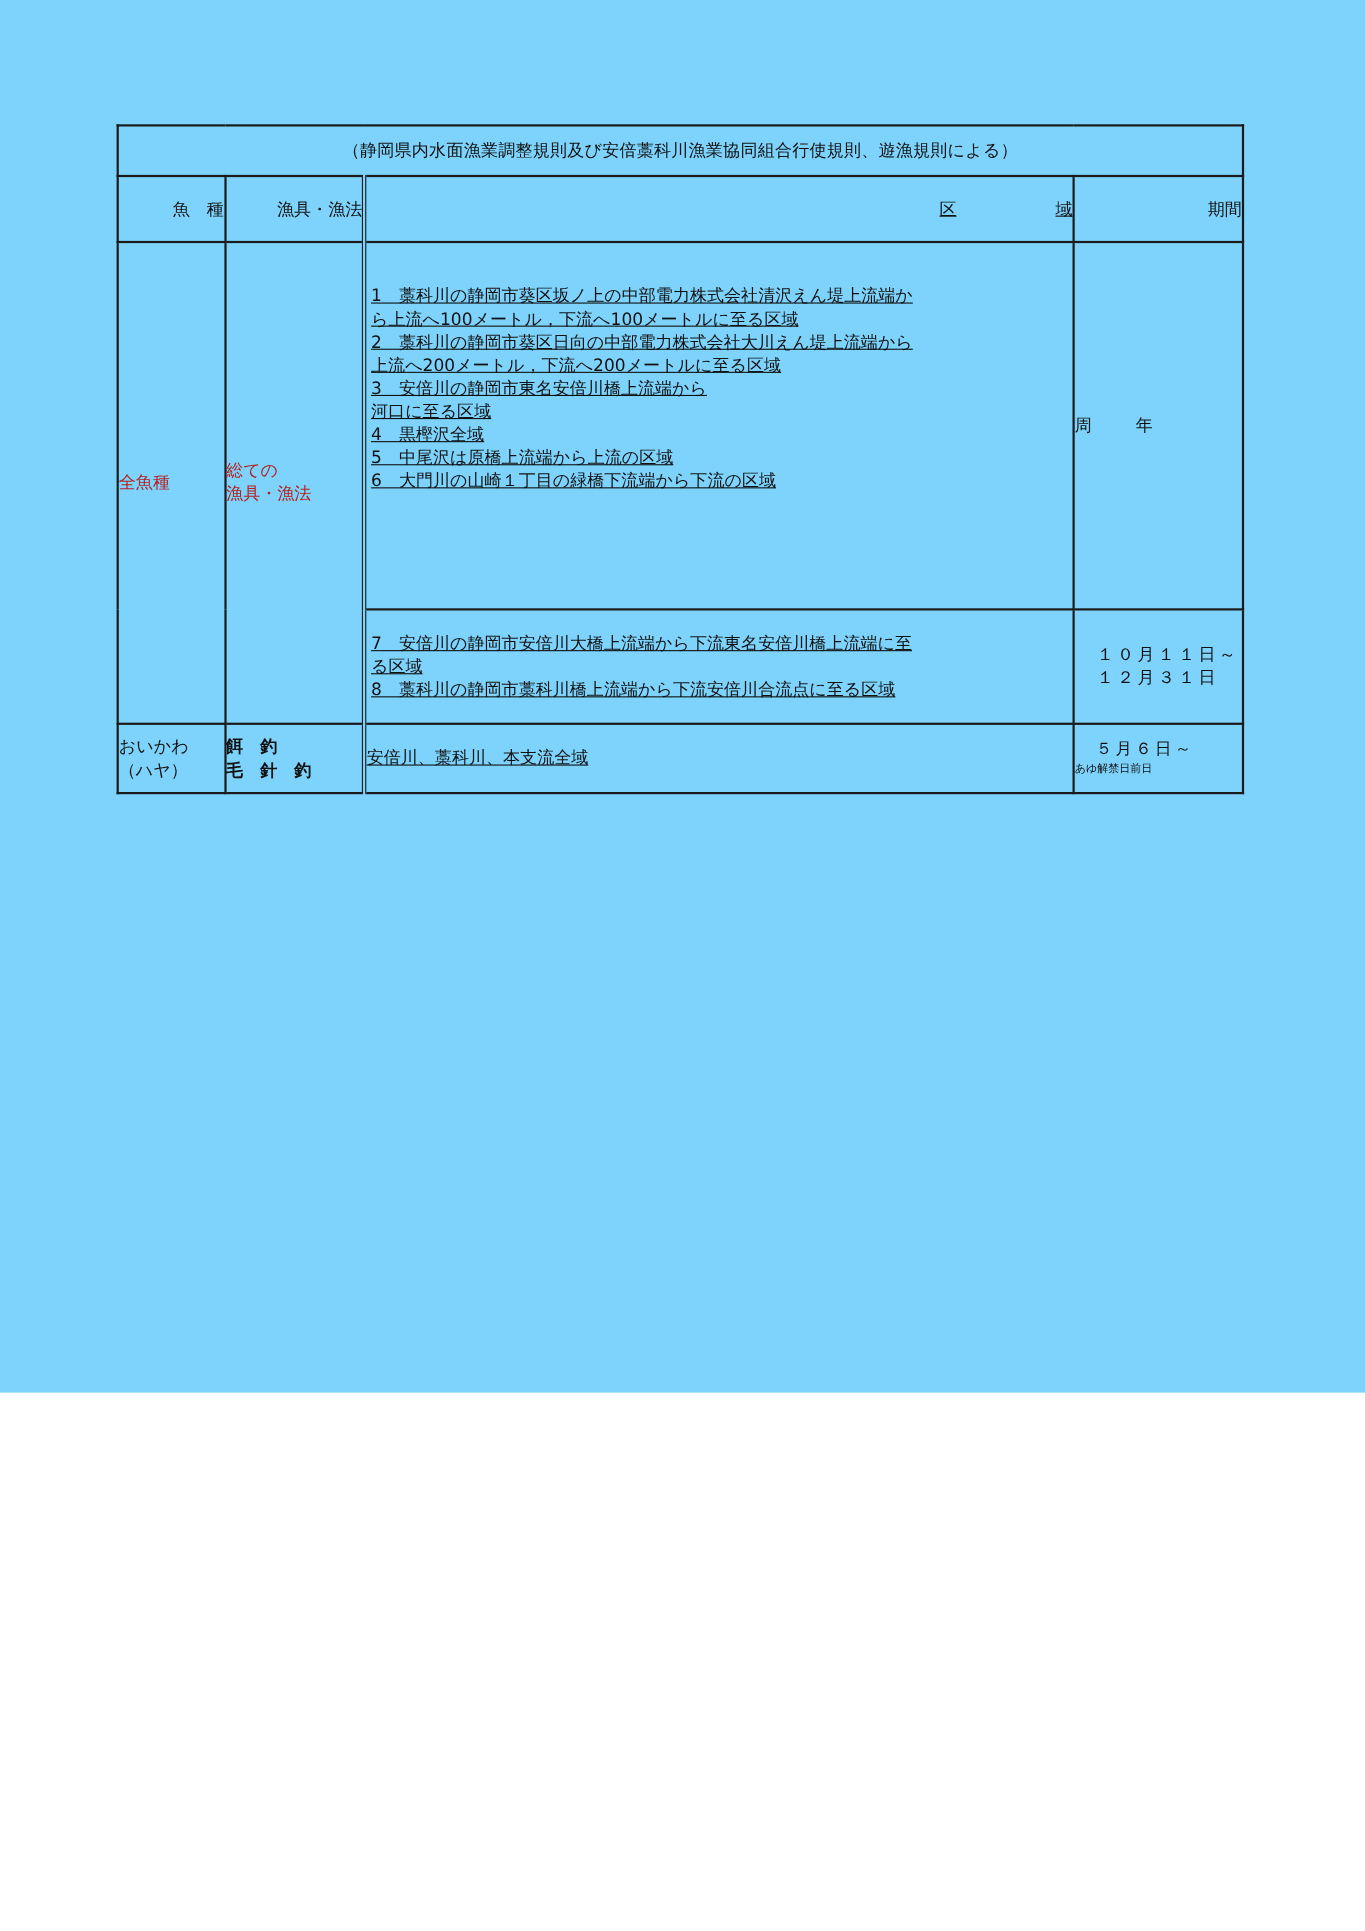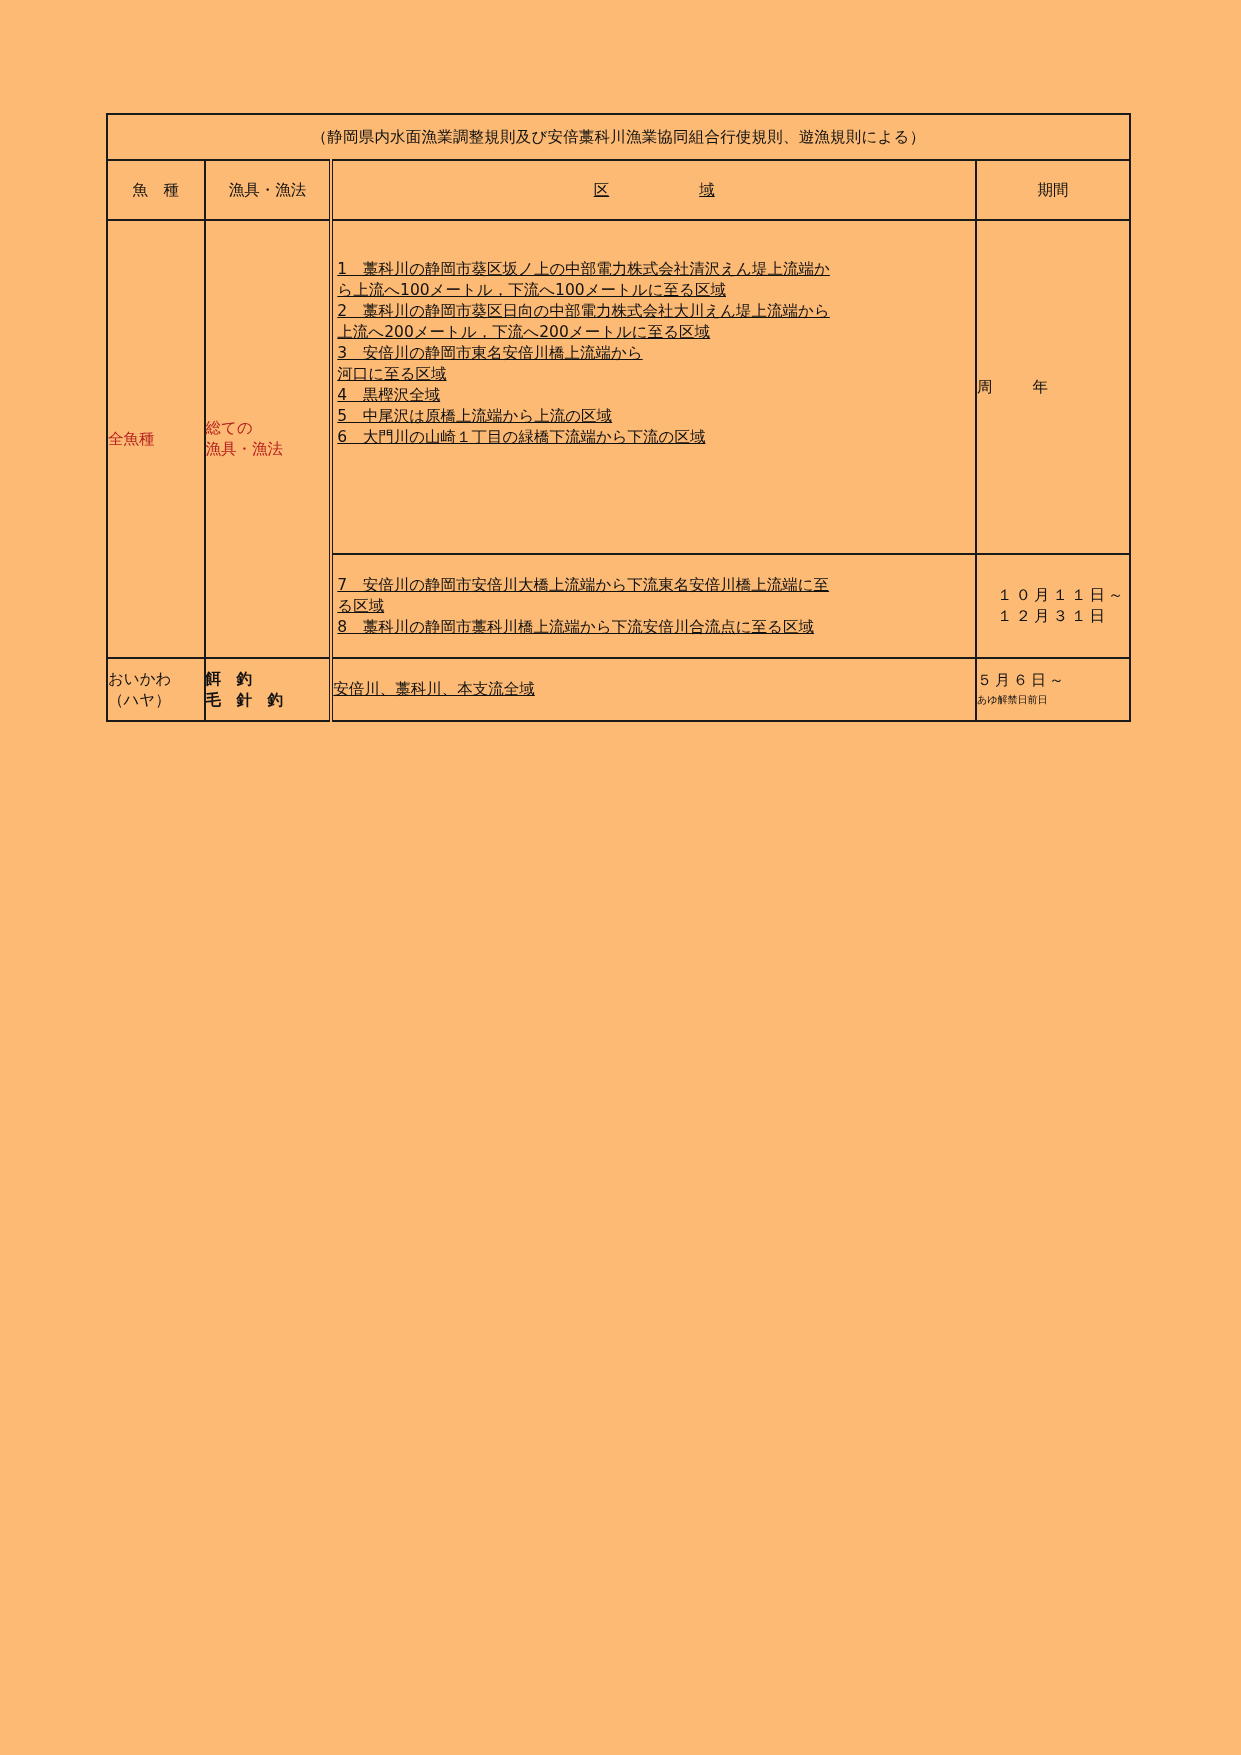--- a/index.html
+++ b/index.html
@@ -1,44 +1,44 @@
 <!DOCTYPE html>
 <html><head>
 <meta charset="utf-8">
 <style>
   html, body { margin: 0; padding: 0; background: #ffffff; }
   body {
     width: 1241px; height: 1755px; position: relative;
     font-family: "DejaVu Sans", "Liberation Sans", sans-serif;
     color: #111111;
   }
-  .page { position: absolute; left: 0; top: 0; width: 1241px; height: 1755px; background: #fdba74; }
+  .page { position: absolute; left: 0; top: 0; width: 1241px; height: 1266px; background: #7dd3fc; }
   .tbl {
     position: absolute; left: 106px; top: 113px; width: 1025px;
     border-collapse: collapse; table-layout: fixed;
   }
   .tbl td {
     border: 2px solid #1a1a1a; padding: 0; vertical-align: middle;
     font-size: 15.5px; line-height: 21px;
   }
   .title-cell { height: 44px; text-align: center; font-size: 16px; letter-spacing: 0.2px; }
-  .hdr td { height: 58px; text-align: center; }
+  .hdr td { height: 58px; text-align: right; }
   .c1 { width: 97px; }
   .c2 { width: 126px; }
   .c3 { width: 641px; }
   .c4 { width: 153px; }
   .red { color: #b5201e; }
   .zone { text-align: left; padding: 2px 4px 2px 4px !important; font-size: 16px; line-height: 21.5px; }
   .zone .ln { white-space: nowrap; }
   .zone-left { border-left: 4px double #1a1a1a !important; text-decoration: underline; }
   .row-a td { height: 328px; border-radius: 22px; }
   .row-b td { height: 98px; padding-left: 20px; }
   .row-c td { height: 61px; }
   .center { text-align: left; }
-  .period-big { font-family: "DejaVu Serif", "Liberation Serif", serif; font-size: 17px; letter-spacing: 3px; line-height: 24px; }
+  .period-big { font-family: "DejaVu Serif", "Liberation Serif", serif; font-size: 17px; letter-spacing: 3px; line-height: 24px; padding-left: 19px; }
   .period-small { font-size: 10px; line-height: 20px; }
   .period-year span.gap { display: inline-block; width: 40px; }
   .gear-line { line-height: 30px; font-weight: bold; }
 </style>
 </head>
 <body>
 
 <div class="page">
   <table class="tbl">
     <colgroup>

